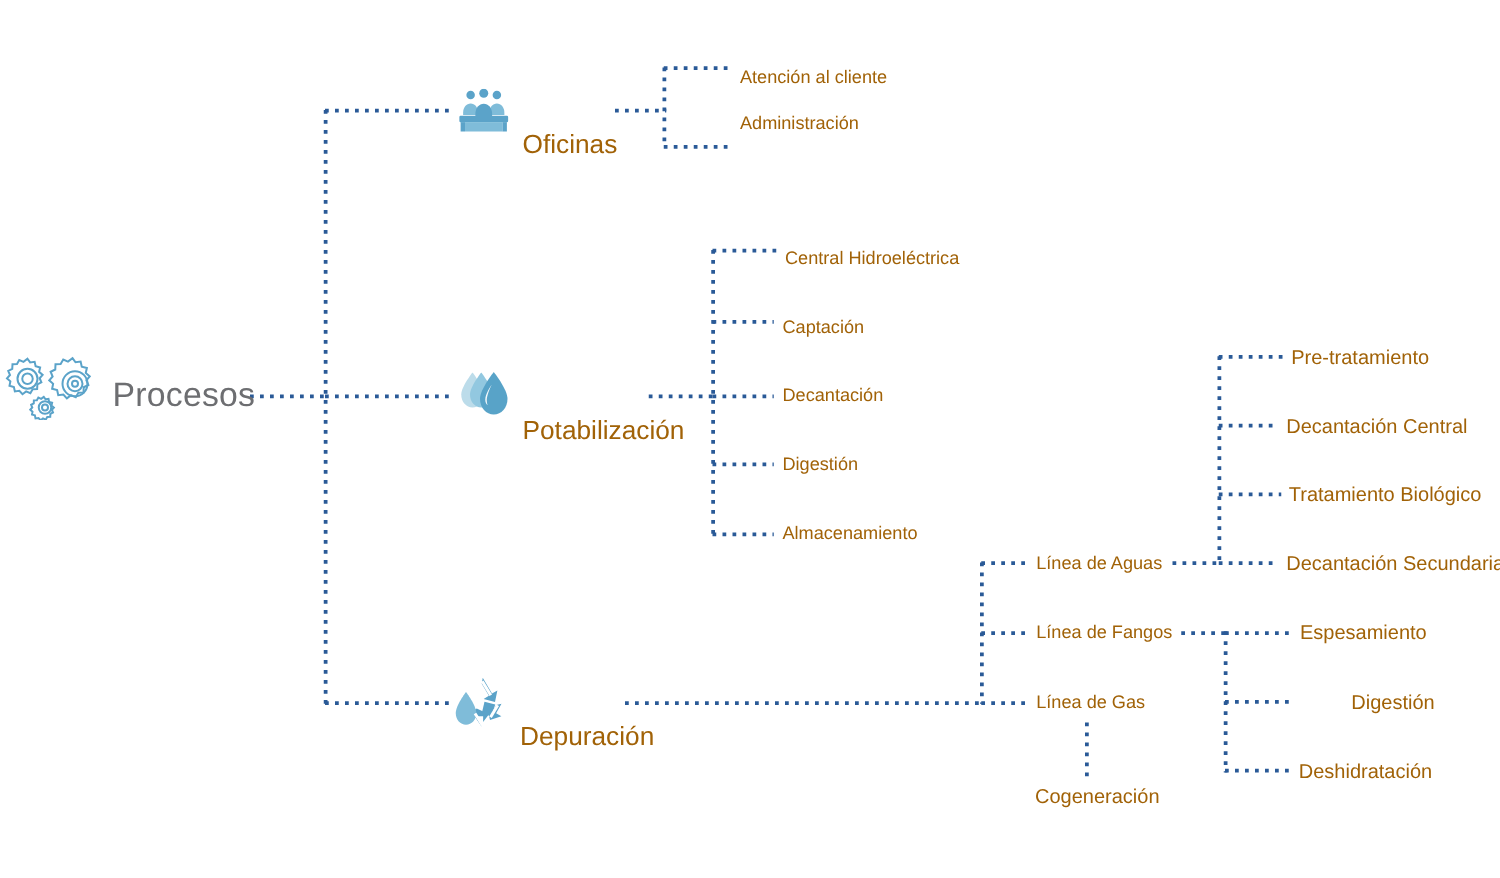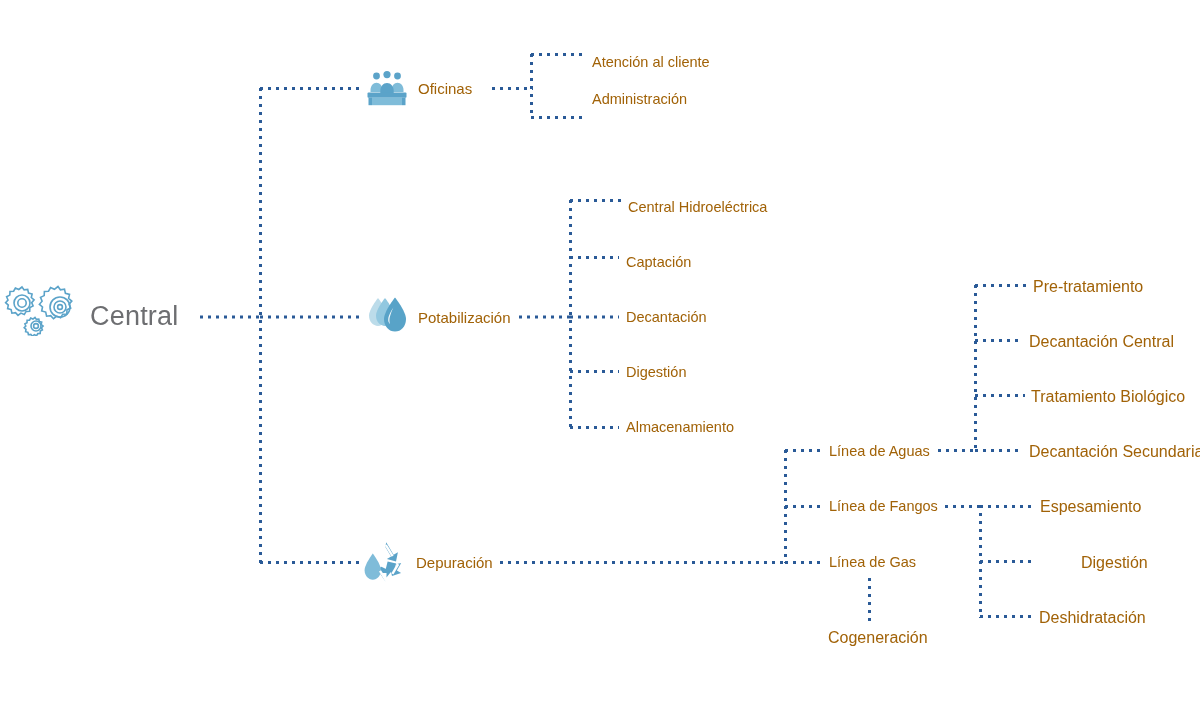--- a/index.html
+++ b/index.html
@@ -24,21 +24,21 @@
     position:absolute;
     color:#a16207;
     white-space:nowrap;
     line-height:1;
   }
   .root-label{
     font-size:27px;
     color:#6d6e71;
     letter-spacing:0.2px;
   }
-  .lvl1-label{ font-size:15px; }
+  .lvl1-label{ font-size:21px;margin-top:24px; }
   .lvl2-label{ font-size:14.5px; }
   .lvl3-label{ font-size:16px; }
   .icon{
     position:absolute;
   }
   .icon svg{display:block;}
 </style>
 </head>
 <body>
 
@@ -106,21 +106,21 @@
         <path d="M18 5 l2.1 2.9 3.6-.5 .8 3.6 3.6 1 -.8 3.5 2.8 2.4 -2.4 2.7 1.4 3.3 -3.2 1.6 -.2 3.7 -3.6 .2 -1.8 3.2 -3.4-1.5 -2.9 2.3 -2.5-2.7 -3.6 .5 -.8-3.6 -3.5-1 .7-3.5 -2.7-2.4 2.4-2.7 -1.4-3.3 3.2-1.6 .2-3.7 3.6-.2 1.8-3.2 3.4 1.5z"></path>
         <circle cx="18" cy="21" r="8"></circle>
         <circle cx="18" cy="21" r="4.2"></circle>
 
         <path d="M31 35.5 l1.4 1.9 2.4-.3 .5 2.4 2.4 .6 -.5 2.3 1.9 1.6 -1.6 1.8 .9 2.2 -2.1 1.1 -.1 2.4 -2.4 .1 -1.2 2.1 -2.2-1.0 -1.9 1.5 -1.7-1.8 -2.4 .3 -.5-2.4 -2.3-.6 .4-2.3 -1.8-1.6 1.6-1.8 -.9-2.2 2.1-1.1 .1-2.4 2.4-.1 1.2-2.1 2.2 1.0z"></path>
         <circle cx="32" cy="44" r="5"></circle>
         <circle cx="32" cy="44" r="2.4"></circle>
       </g>
     </svg>
   </div>
-  <div class="node-label root-label" style="left:90px;top:303px;">Central</div>
+  <div class="node-label root-label" style="left:90px;top:303px;">Procesos</div>
 
   <div class="icon" style="left:366px;top:71px;">
     <svg width="42" height="36" viewBox="0 0 42 36">
       <g fill="#5ba3c9">
         <circle cx="10.5" cy="5" r="3.4"></circle>
         <circle cx="21" cy="3.6" r="3.6"></circle>
         <circle cx="31.5" cy="5" r="3.4"></circle>
       </g>
       <g fill="#7fbcd9">
         <path d="M4.5 19c0-4.2 2.7-7.3 6-7.3s6 3.1 6 7.3v2h-12z"></path>

